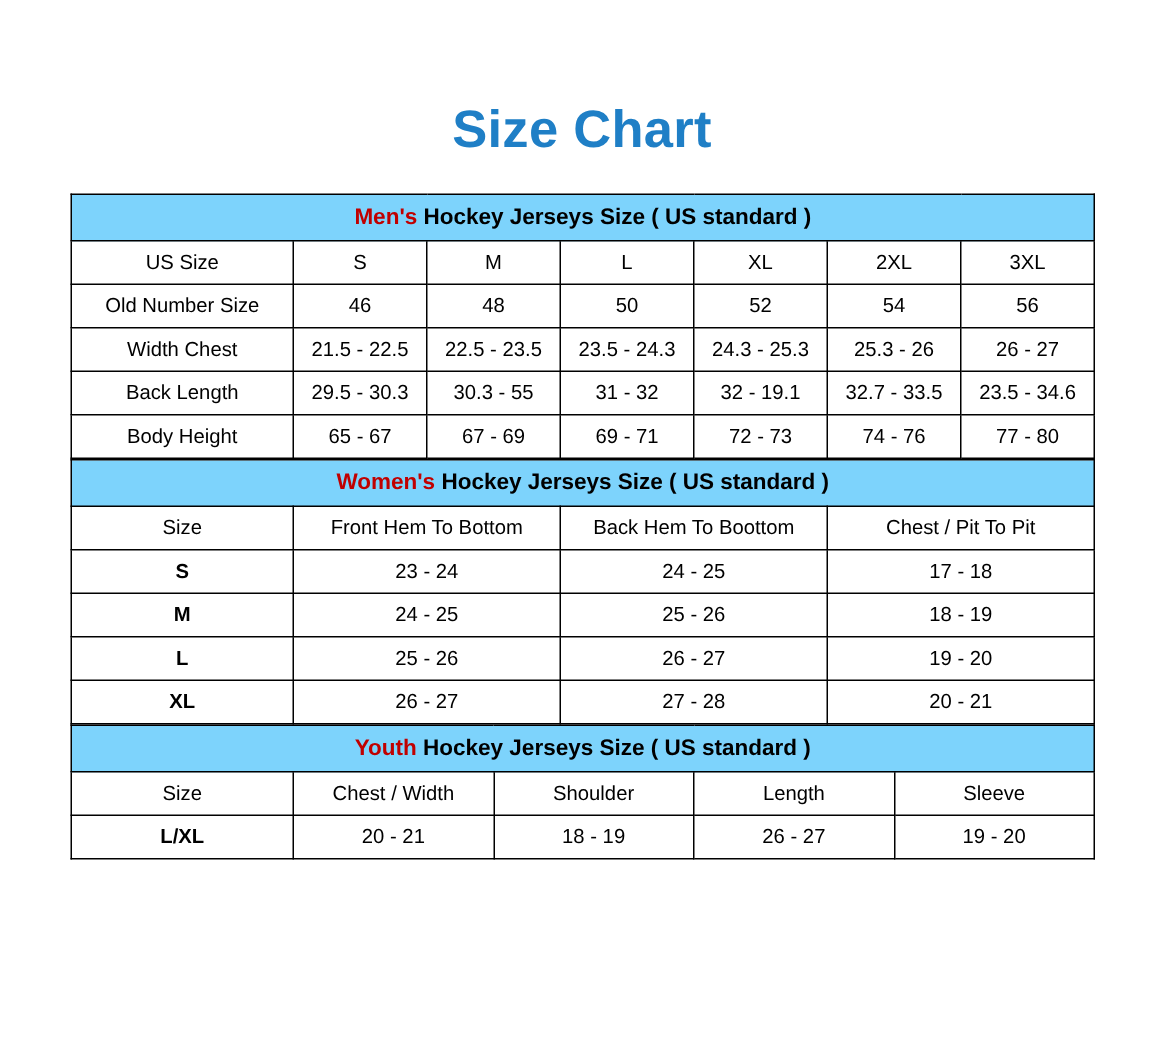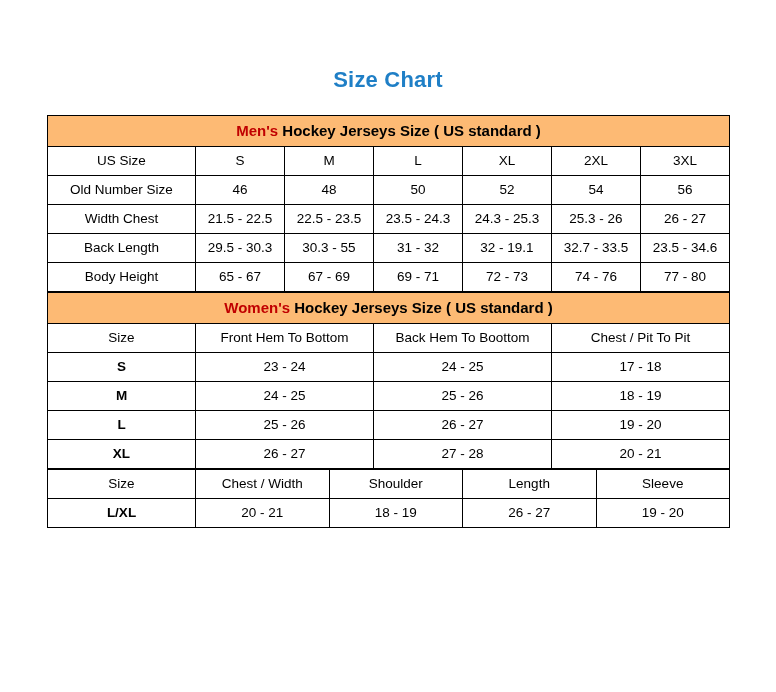--- a/index.html
+++ b/index.html
@@ -17,21 +17,21 @@
   }
   .page {
     width: 776px;
     height: 692px;
     box-sizing: border-box;
     padding: 0;
   }
   .title {
     text-align: center;
     color: #1f7fc6;
-    font-size: 22px;
+    font-size: 35px;
     font-weight: bold;
     margin: 0;
     padding-top: 67px;
     letter-spacing: 0.2px;
   }
   .tables-wrap {
     margin: 22px auto 0 auto;
     width: 682px;
   }
   table {
@@ -44,21 +44,21 @@
     text-align: center;
     vertical-align: middle;
     font-size: 13.5px;
     font-weight: normal;
     padding: 0;
     height: 28px;
     line-height: 28px;
     background: #ffffff;
   }
   .section-head td {
-    background: #fdba74;
+    background: #7dd3fc;
     font-weight: bold;
     font-size: 15px;
     height: 30px;
     line-height: 30px;
   }
   .section-head .accent-men { color: #c00000; }
   .section-head .accent-women { color: #c00000; margin-top: 24px; }
   .section-head .accent-youth { color: #c00000; }
   .section-head .rest { color: #000000; }
   .colhead td {
@@ -199,20 +199,23 @@
 
     <table class="youth">
       <colgroup>
         <col class="c0">
           <col class="cx">
           <col class="cx">
           <col class="cx">
           <col class="cx">
       </colgroup>
       <tbody>
+        <tr class="section-head">
+          <td colspan="5"><span class="accent-youth">Youth</span><span class="rest"> Hockey Jerseys Size ( US standard )</span></td>
+        </tr>
         <tr class="colhead">
           <td>Size</td>
           <td>Chest / Width</td>
           <td>Shoulder</td>
           <td>Length</td>
           <td>Sleeve</td>
         </tr>
         <tr>
           <td class="bold-cell">L/XL</td>
           <td>20 - 21</td>

